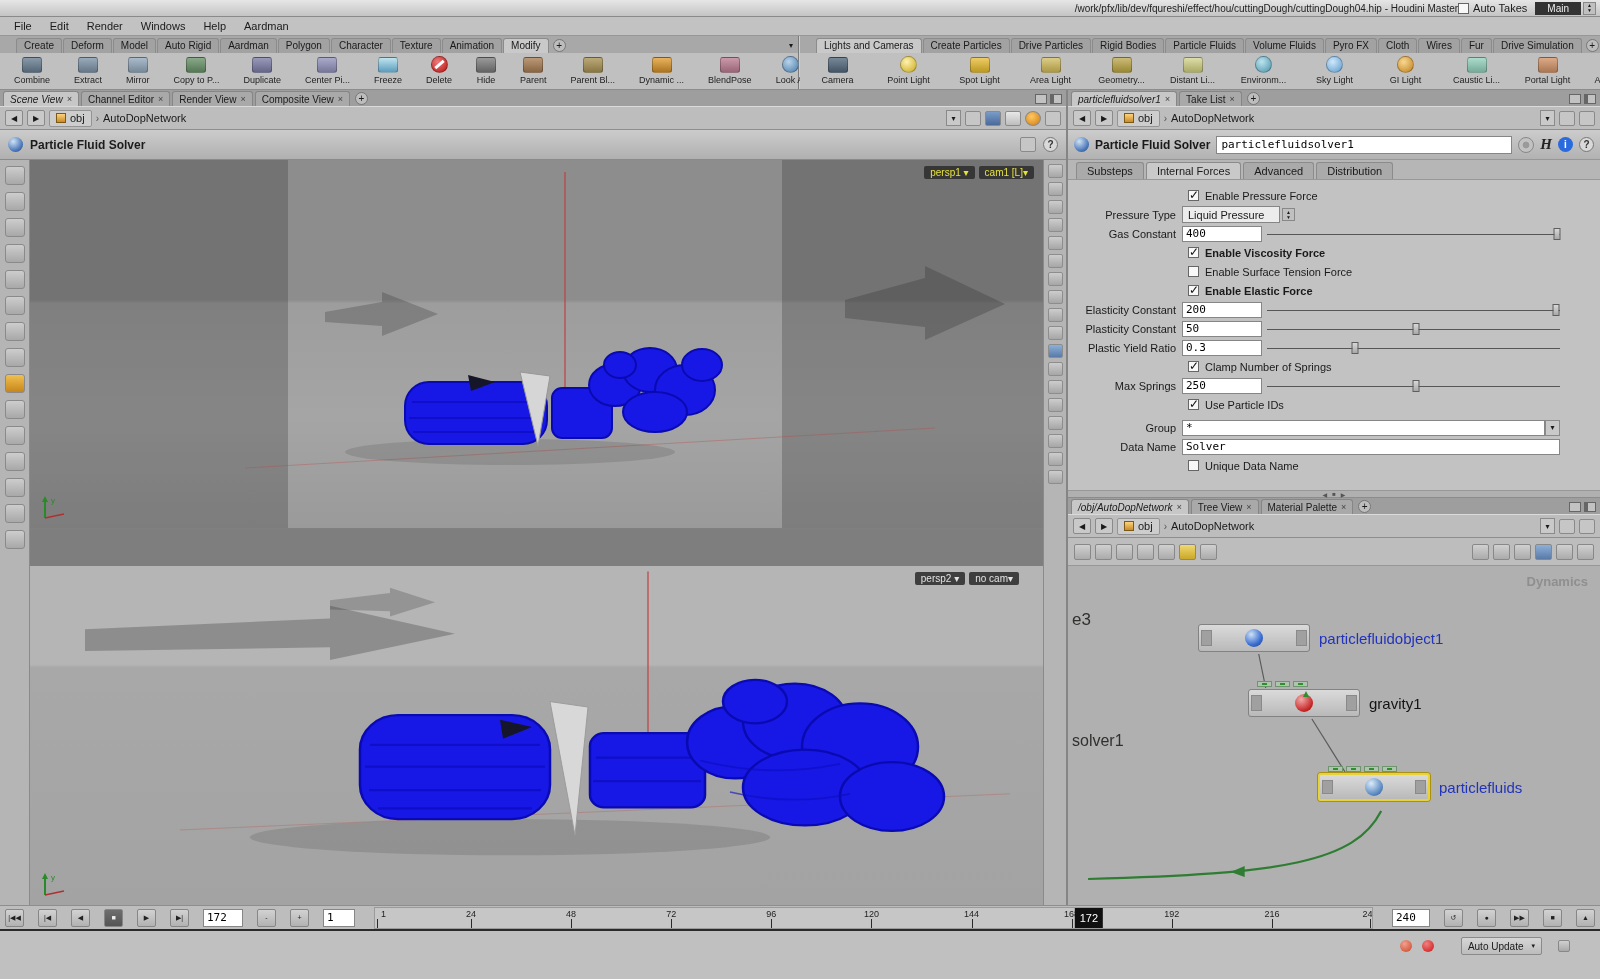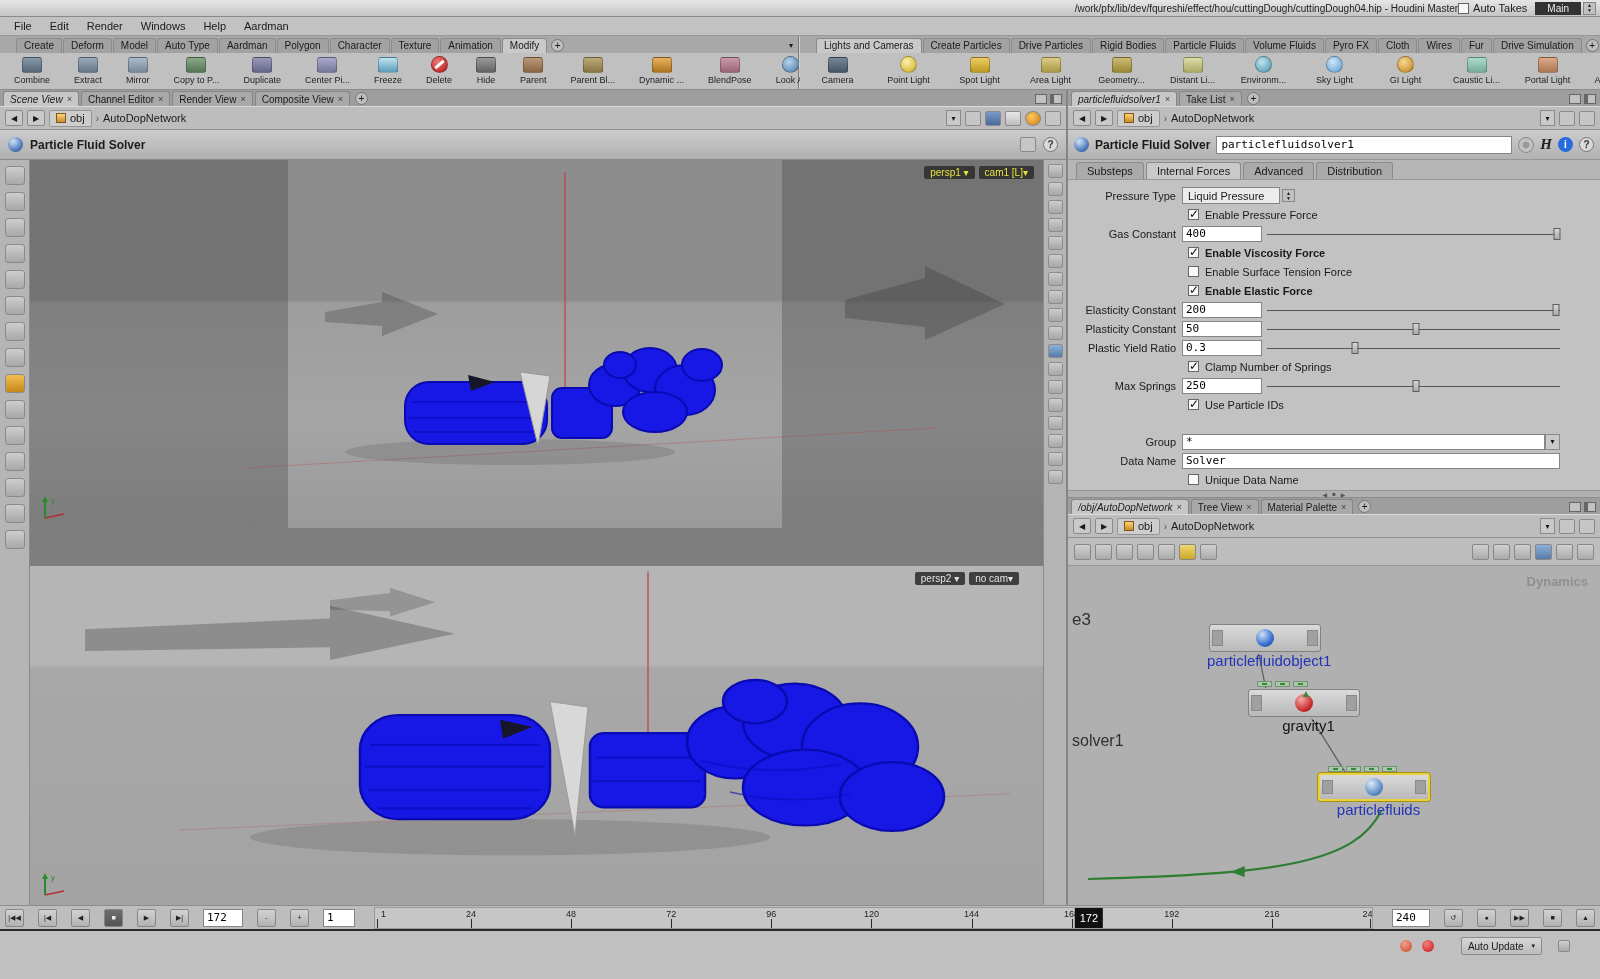--- a/index.html
+++ b/index.html
@@ -127,32 +127,32 @@
   .checkrow { padding-left:118px; gap:0; }
   .checkrow .cb { margin-right:6px; }
   .cblabel { font-size:11px; }
   .cblabel.b { font-weight:bold; }
   .pfield { width:80px; height:16px; background:#fff; border:1px solid #868686; font-size:11px; padding:0 3px; font-family:"DejaVu Sans Mono",monospace; flex:none; }
   .pfield.wide { flex:1; width:auto; }
   .pslider { flex:1; height:16px; position:relative; margin-left:5px; }
   .pslider .track { position:absolute; left:0; right:0; top:8px; height:1px; background:#565656; }
   .pslider .handle { position:absolute; top:2px; width:7px; height:12px; background:linear-gradient(#d8d8d8,#a8a8a8); border:1px solid #5e5e5e; transform:translateX(-50%); }
   .pdrop { width:98px; height:17px; background:#ececec; border:1px solid #868686; font-size:11px; padding:0 5px; display:flex; align-items:center; }
-  .gap6 { margin-top:18px; }
+  .gap6 { margin-top:4px; }
   .h-splitter { height:8px; background:#b0b0b0; border-top:1px solid #989898; border-bottom:1px solid #8c8c8c; display:flex; align-items:center; justify-content:center; gap:5px; font-size:6px; color:#555; }
 
   
   .net-toolbar { height:28px; background:#bdbdbd; border-bottom:1px solid #979797; display:flex; align-items:center; gap:4px; padding:0 6px; }
   .ntool { width:17px; height:16px; background:linear-gradient(#d0d0d0,#ababab); border:1px solid #888; border-radius:2px; flex:none; }
   .ntool.yellow { background:linear-gradient(#f0d870,#caa828); }
   .ntool.active { background:linear-gradient(#8cb0d8,#5a7aa8); }
   .net-canvas { flex:1; position:relative; background:#b0b0b0; overflow:hidden; }
   .ctx-label { position:absolute; top:8px; right:12px; font-size:13px; font-weight:bold; color:#8f8f8f; }
   .partial-label { position:absolute; font-size:17px; color:#30302f; }
-  .node { position:absolute; display:flex; align-items:center;flex-direction:column; }
+  .node { position:absolute; display:flex; align-items:center; }
   .node-box { width:112px; height:28px; background:linear-gradient(#dadada,#b9b9b9); border:1px solid #828282; border-radius:3px; position:relative; display:flex; align-items:center; justify-content:center; flex:none; }
   .node.selected .node-box { border:2px solid #e8d23a; box-shadow:0 0 0 1px #a89012; }
   .node-box::before, .node-box::after { content:""; position:absolute; top:5px; bottom:5px; width:9px; background:#a0a0a0; border:1px solid #8a8a8a; }
   .node-box::before { left:2px; } .node-box::after { right:2px; }
   .node-ic { width:18px; height:18px; border-radius:50%; }
   .ic-droplet { background:radial-gradient(circle at 35% 30%, #cfe0f6, #3a6fd0 60%, #1a3a90); }
   .ic-gravity { background:radial-gradient(circle at 35% 30%, #f2a8a8, #c42222 70%, #8a1010); position:relative; }
   .ic-gravity::after { content:""; position:absolute; left:8px; top:-3px; border-left:3px solid transparent; border-right:3px solid transparent; border-bottom:6px solid #2f8f2f; }
   .ic-fluidsolver { background:radial-gradient(circle at 35% 30%, #dcebf8, #5a8ac2 65%, #27497f); }
   .node-label { margin-left:9px; font-size:15px; white-space:nowrap; }
@@ -189,21 +189,21 @@
     <span class="menu-item">Help</span>
     <span class="menu-item">Aardman</span>
   </div>
 
   <div class="shelf">
     <div class="shelf-set left">
       <div class="shelf-tabs">
         <span class="stab">Create</span>
         <span class="stab">Deform</span>
         <span class="stab">Model</span>
-        <span class="stab">Auto Type</span>
+        <span class="stab">Auto Rigid</span>
         <span class="stab">Aardman</span>
         <span class="stab">Polygon</span>
         <span class="stab">Character</span>
         <span class="stab">Texture</span>
         <span class="stab">Animation</span>
         <span class="stab active">Modify</span>
         <span class="addtab">+</span>
         <span class="pb-spacer"></span>
         <span class="tabmenu">▾</span>
       </div>
@@ -551,31 +551,31 @@
         <span class="help-ic">?</span>
       </div>
       <div class="param-tabs">
         <span class="paramtab">Substeps</span>
         <span class="paramtab active">Internal Forces</span>
         <span class="paramtab">Advanced</span>
         <span class="paramtab">Distribution</span>
       </div>
 
       <div class="params">
+        <div class="prow checkrow">
+          <span class="cb on"></span>
+          <span class="cblabel">Enable Pressure Force</span>
+        </div>
         <div class="prow">
           <span class="plabel">Pressure Type</span>
           <span class="pdrop">Liquid Pressure</span>
           <span class="spin">
               <span>▲</span>
               <span>▼</span>
             </span>
-        </div>
-        <div class="prow checkrow">
-          <span class="cb on"></span>
-          <span class="cblabel">Enable Pressure Force</span>
         </div>
         <div class="prow">
           <span class="plabel">Gas Constant</span>
           <input class="pfield" value="400" style="">
           <span class="pslider">
               <span class="track"></span>
               <span class="handle" style="left:99%"></span>
             </span>
         </div>
         <div class="prow checkrow">

